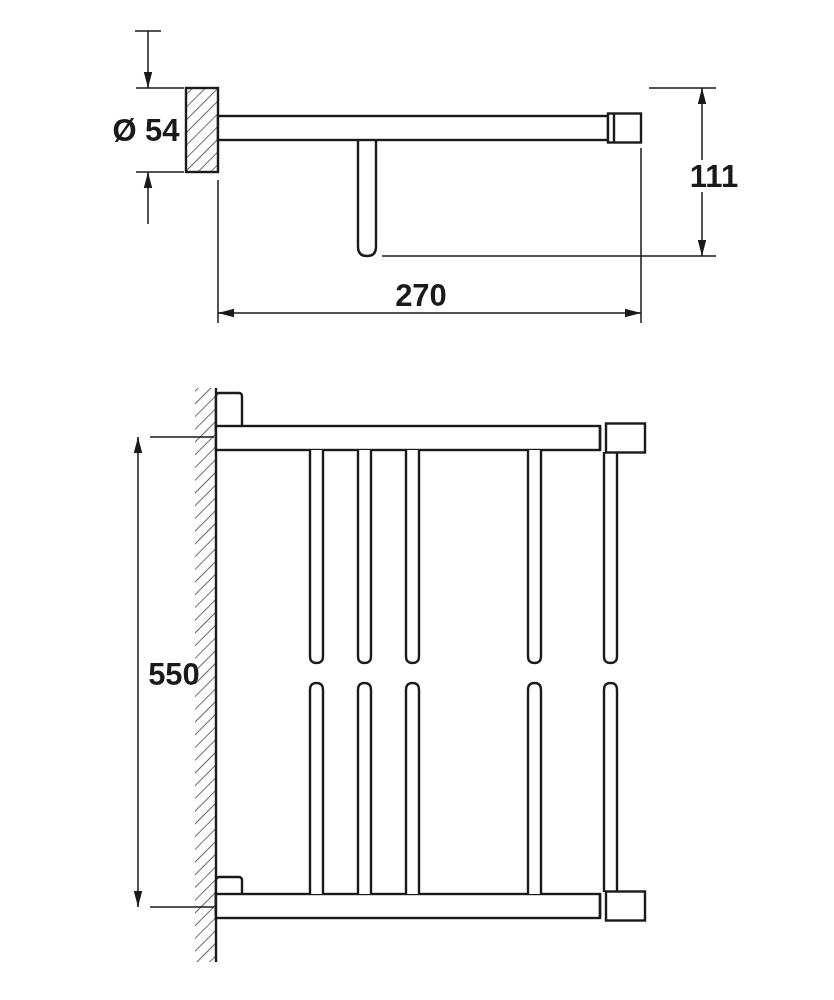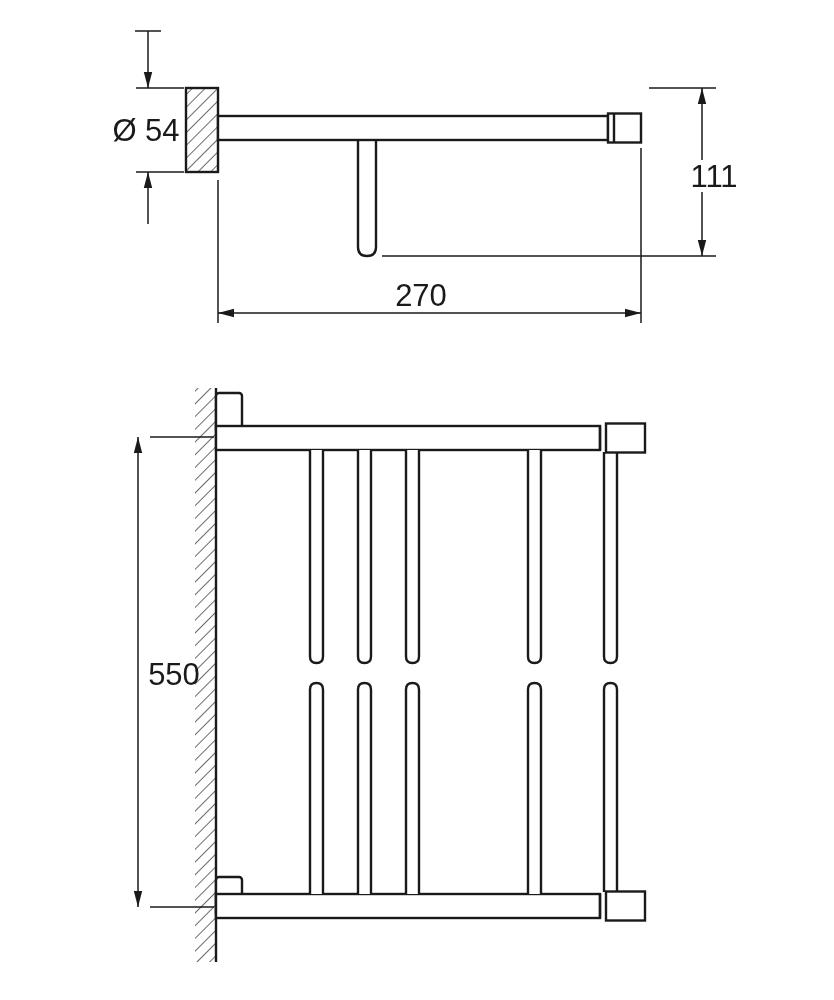--- a/index.html
+++ b/index.html
@@ -6,20 +6,21 @@
     margin: 0;
     padding: 0;
     background: #ffffff;
   }
   .page {
     width: 834px;
     height: 1000px;
     background: #ffffff;
     position: relative;
     font-family: "Liberation Sans", sans-serif;
+    font-weight: bold;
   }
   svg { display: block; }
 
   .outline {
     fill: #ffffff;
     stroke: #1a1a1a;
     stroke-width: 2.4;
     stroke-linejoin: miter;
   }
   .outline-open {

